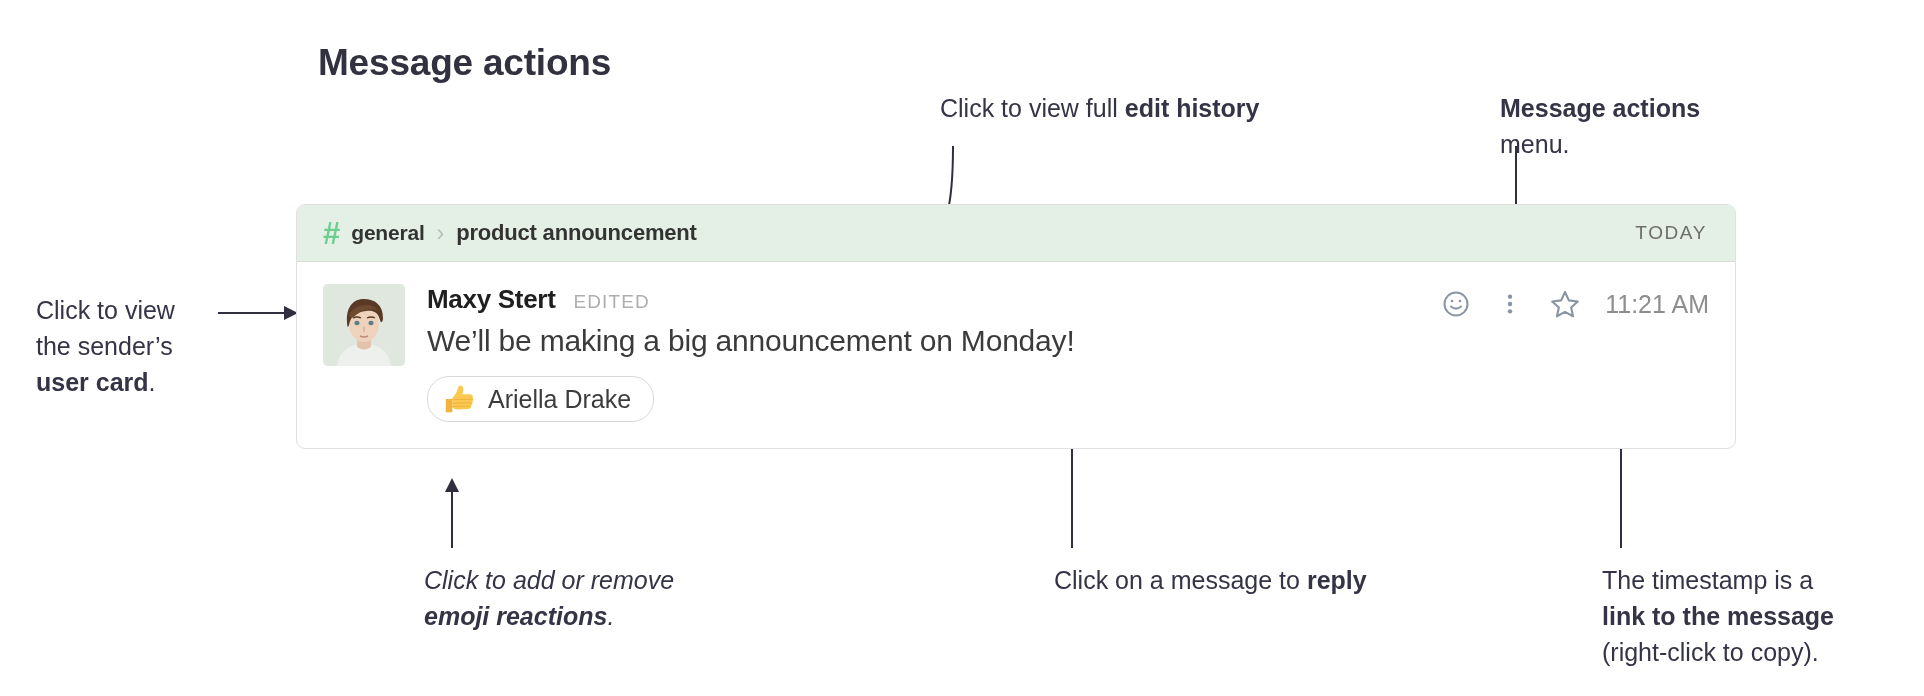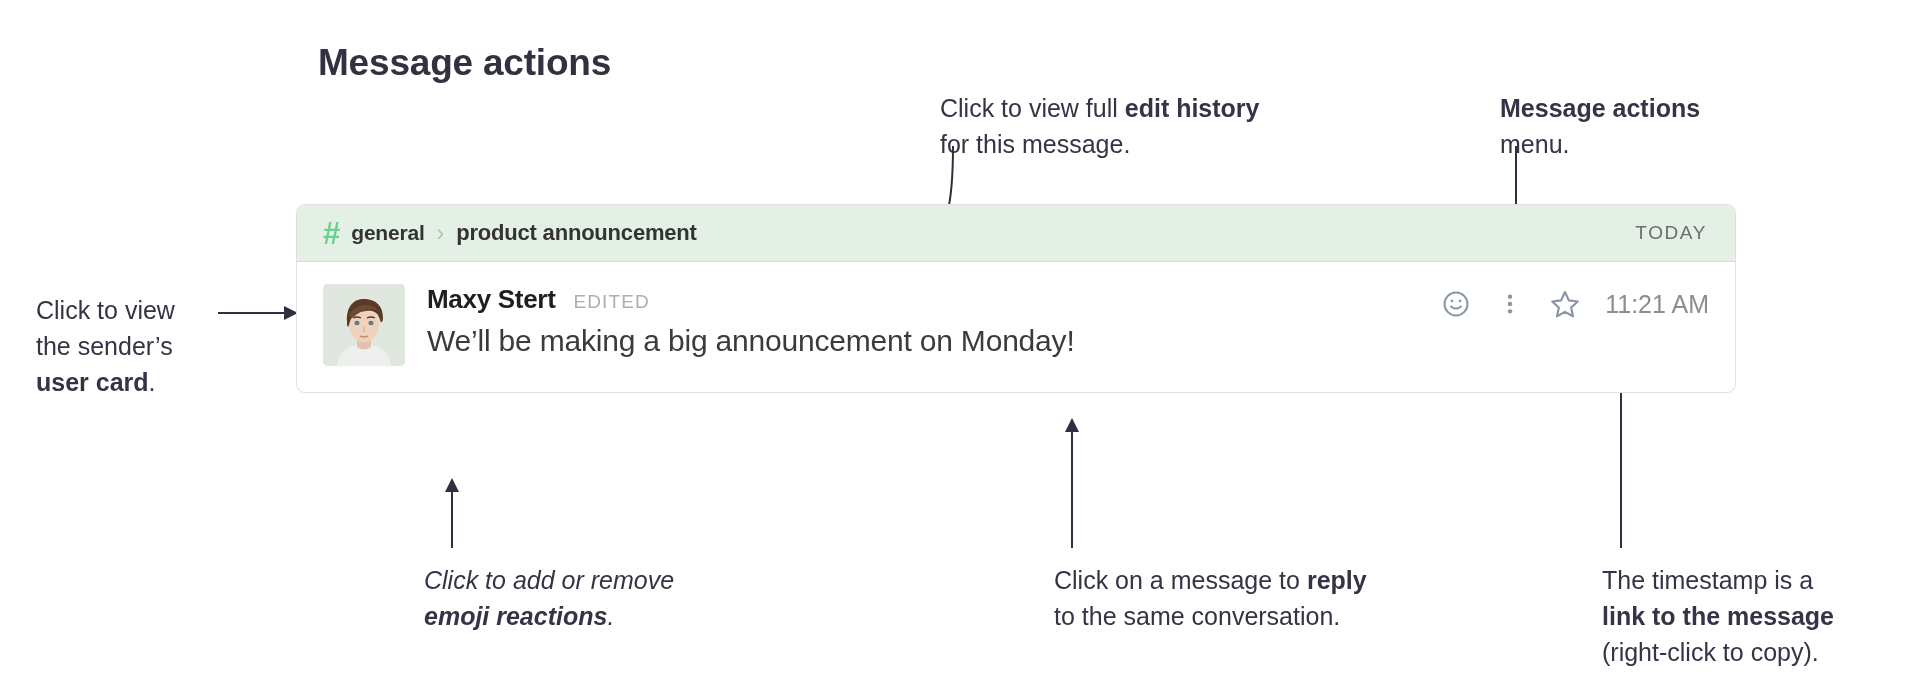--- a/index.html
+++ b/index.html
@@ -208,21 +208,20 @@
 </style>
 </head>
 <body>
 
 <div id="page-title">Message actions</div>
 
 <div class="annotation" id="ann-edit-history">
   <span class="line">
     <span>Click to view full </span><b>edit history</b>
   </span>
-  <span class="line">for this message.</span>
 </div>
 
 <div class="annotation" id="ann-actions-menu">
   <span class="line"><b>Message actions</b></span>
   <span class="line">menu.</span>
 </div>
 
 <div class="annotation" id="ann-user-card">
   <span class="line">Click to view</span>
   <span class="line">the sender’s</span>
@@ -235,21 +234,20 @@
   <span class="line">Click to add or remove</span>
   <span class="line">
     <b>emoji reactions</b><span>.</span>
   </span>
 </div>
 
 <div class="annotation" id="ann-reply">
   <span class="line">
     <span>Click on a message to </span><b>reply</b>
   </span>
-  <span class="line">to the same conversation.</span>
 </div>
 
 <div class="annotation" id="ann-timestamp">
   <span class="line">The timestamp is a</span>
   <span class="line"><b>link to the message</b></span>
   <span class="line">(right-click to copy).</span>
 </div>
 
 <svg id="arrows" viewBox="0 0 1924 696">
   <defs>
@@ -308,20 +306,32 @@
       </svg>
     </div>
 
     <div id="message-content">
       <div id="sender-line">
         <span id="sender-name">Maxy Stert</span>
         <span id="edited-label">EDITED</span>
       </div>
       <div id="message-text">We’ll be making a big announcement on Monday!</div>
 
+      <div id="reactions">
+        <div class="reaction-pill">
+          <svg class="reaction-emoji" viewBox="0 0 36 36">
+            <path d="M 4 18 L 11 18 L 11 32 L 4 32 Z" fill="#f2b33d"></path>
+            <path d="M 11 17 C 13 15, 16 10, 17 6 C 17.5 3.6, 20 3, 21.5 4.4 C 23 5.8, 22.8 9.5, 21.6 13 L 29.5 13 C 32 13, 33.3 15, 32.6 17 C 33.6 18.2, 33.3 20.2, 32 21 C 32.8 22.4, 32.2 24.3, 30.8 25 C 31.2 26.6, 30.2 28.4, 28.4 28.6 L 17 29 C 14 29, 12 28, 11 27 Z" fill="#fbc951"></path>
+            <path d="M 11 22.5 L 31.8 22" stroke="#edb23f" stroke-width="1.1" fill="none"></path>
+            <path d="M 11 26 L 30.6 25.4" stroke="#edb23f" stroke-width="1.1" fill="none"></path>
+            <path d="M 11 18.8 L 32.4 18.2" stroke="#edb23f" stroke-width="1.1" fill="none"></path>
+          </svg>
+          <span class="reaction-label">Ariella Drake</span>
+        </div>
+      </div>
     </div>
 
     <div id="message-actions">
       <span class="action-icon" id="emoji-action-icon">
         <svg width="30" height="30" viewBox="0 0 24 24" fill="none" stroke="#8a95a3" stroke-width="1.6">
           <circle cx="12" cy="12" r="9.2"></circle>
           <circle cx="8.8" cy="9.6" r="1.05" fill="#8a95a3" stroke="none"></circle>
           <circle cx="15.2" cy="9.6" r="1.05" fill="#8a95a3" stroke="none"></circle>
           <path d="M 8 14 Q 12 17.4 16 14" stroke-linecap="round"></path>
         </svg>

